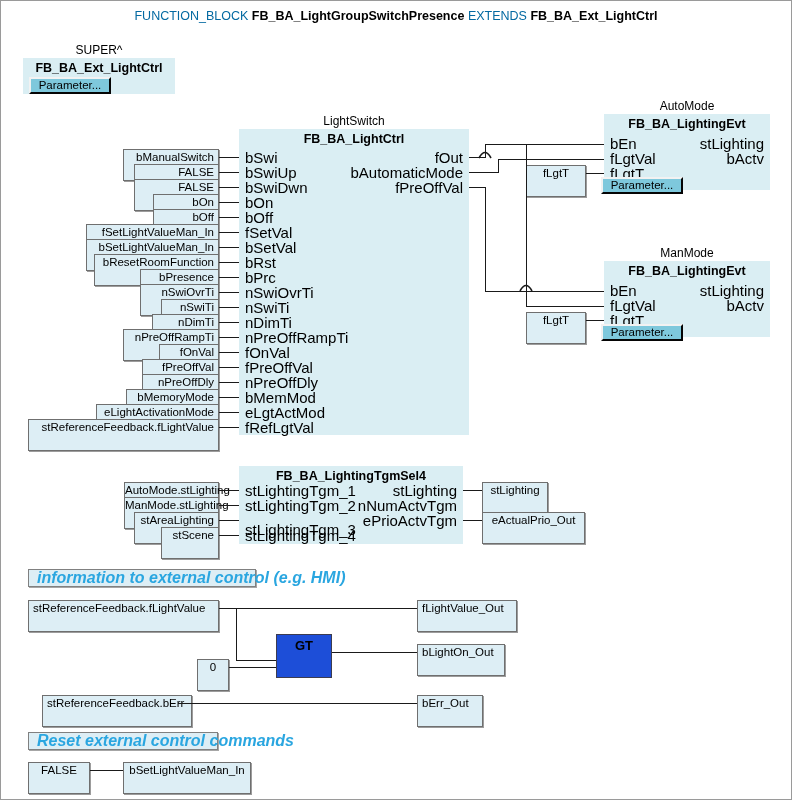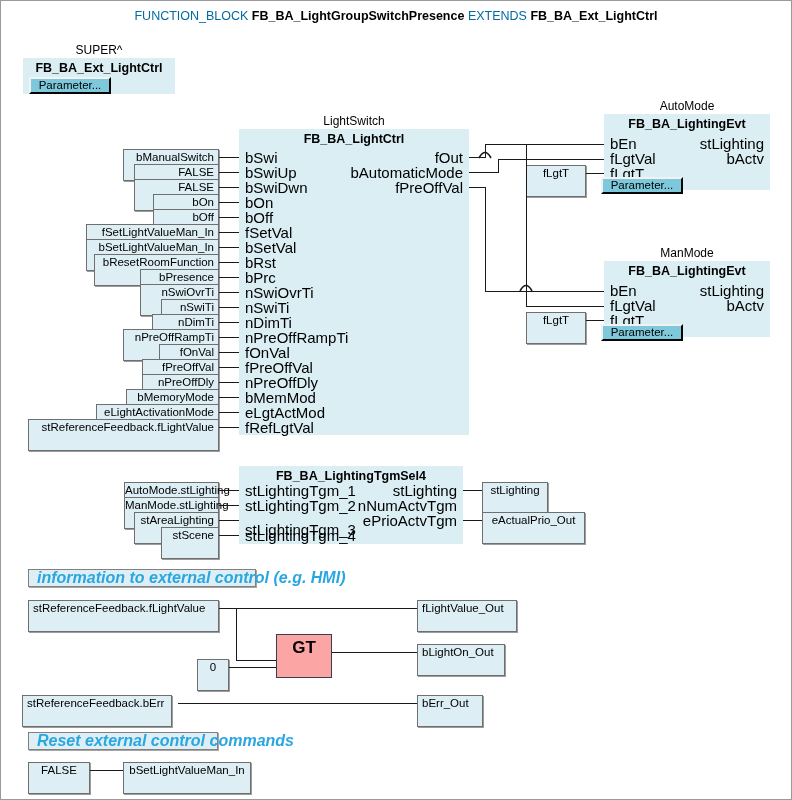--- a/index.html
+++ b/index.html
@@ -90,25 +90,25 @@
     line-height:13px;
     height:17px;
     text-align:center;
     color:#000;
     white-space:nowrap;
   }
 
   
   .opbox{
     position:absolute;
-    background:#fca5a5;
+    background:#1d4ed8;
     border:1px solid #3c3c50;
     box-sizing:border-box;
     text-align:center;
-    font-size:17px;
+    font-size:13px;
     font-weight:bold;
   }
 
   
   .wh{position:absolute;height:0;border-top:1.6px solid #1a1a1a;}
   .wv{position:absolute;width:0;border-left:1.6px solid #1a1a1a;}
 
   svg.hops{position:absolute;left:0;top:0;width:790px;height:798px;pointer-events:none;}
 </style>
 </head>
@@ -282,21 +282,21 @@
   <div class="opbox" style="left:275px;top:633px;width:56px;height:44px;">
     <span style="display:block;margin-top:3px;">GT</span>
   </div>
 
   <div class="vbox center" style="left:196px;top:658px;width:32px;">0</div>
   <div class="wh" style="left:228px;top:666px;width:47px;"></div>
 
   <div class="vbox left" style="left:416px;top:643px;width:88px;">bLightOn_Out</div>
   <div class="wh" style="left:331px;top:651px;width:85px;"></div>
 
-  <div class="vbox left" style="left:21px;top:694px;width:150px;">stReferenceFeedback.bErr</div>
+  <div class="vbox left" style="left:41px;top:694px;width:150px;">stReferenceFeedback.bErr</div>
   <div class="vbox left" style="left:416px;top:694px;width:66px;">bErr_Out</div>
   <div class="wh" style="left:177px;top:702px;width:239px;"></div>
 
   <div class="cbox" style="left:27px;top:731px;width:190px;">Reset external control commands</div>
 
   <div class="vbox center" style="left:27px;top:761px;width:62px;">FALSE</div>
   <div class="vbox center" style="left:122px;top:761px;width:128px;">bSetLightValueMan_In</div>
   <div class="wh" style="left:89px;top:769px;width:33px;"></div>
 
 </div>

